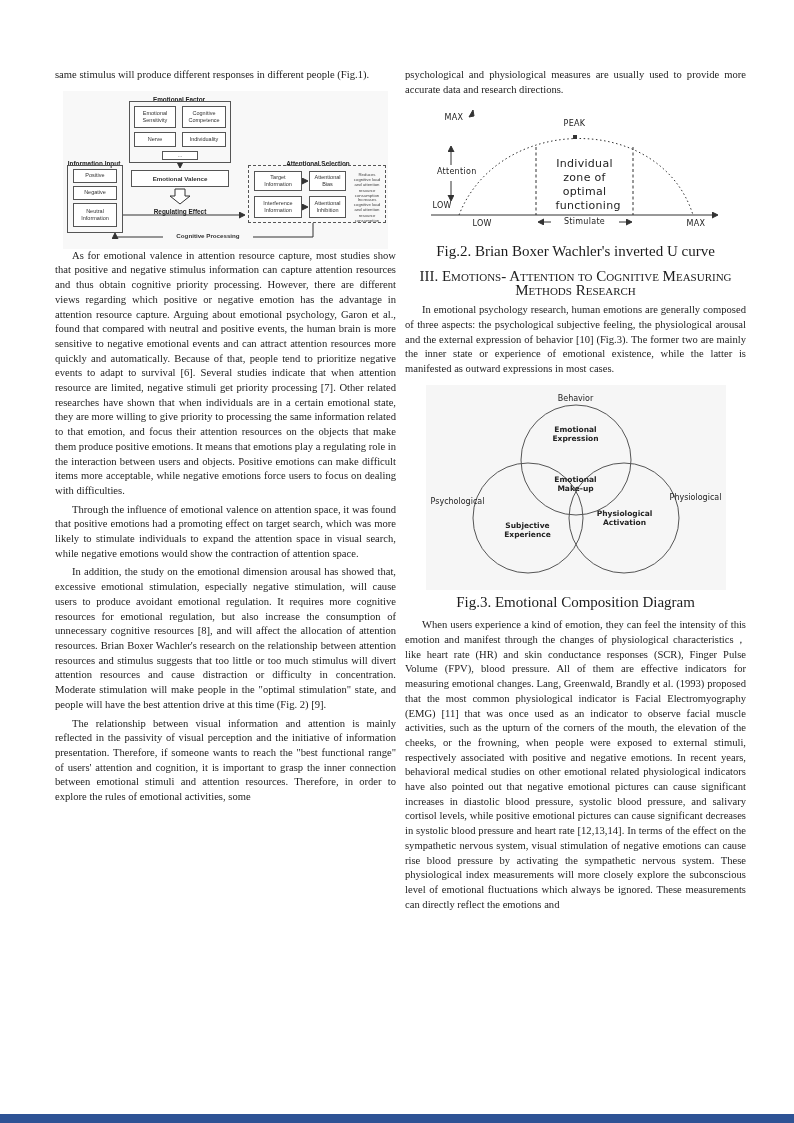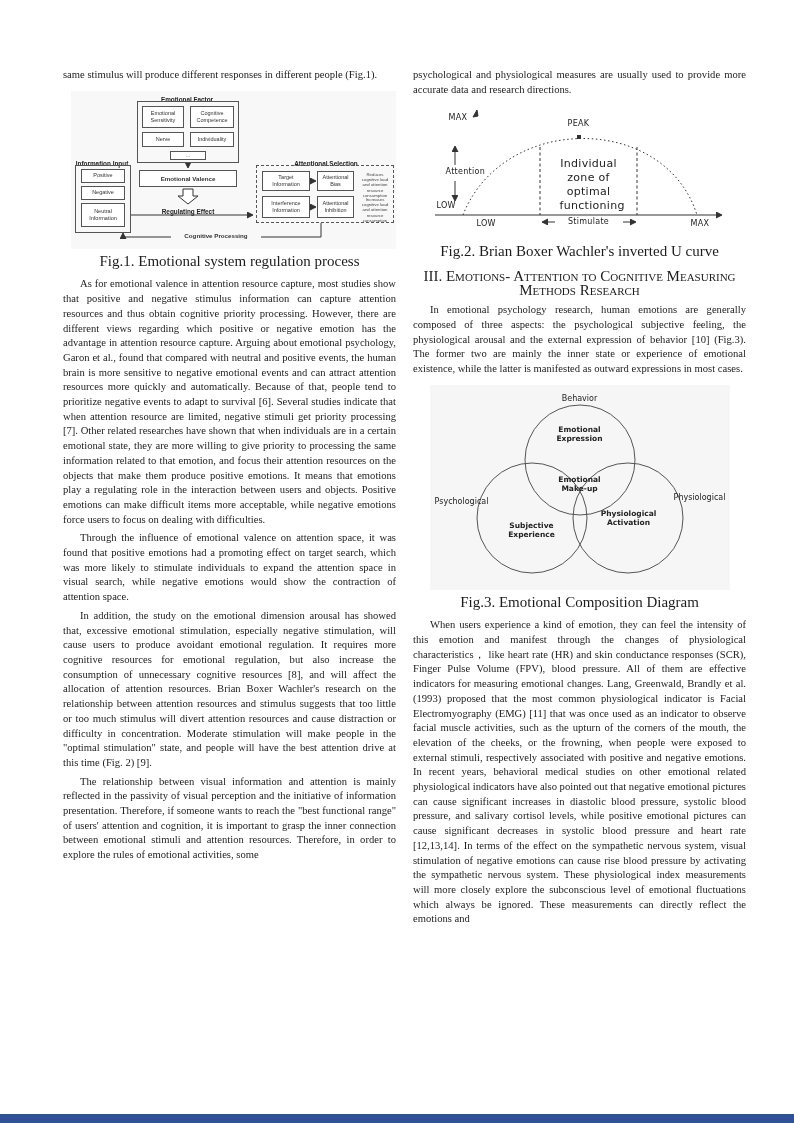--- a/index.html
+++ b/index.html
@@ -1,19 +1,19 @@
 <!DOCTYPE html>
 <html><head>
 <meta charset="utf-8">
 <style>
   html,body{margin:0;padding:0;background:#ffffff;}
   .page{position:relative;width:794px;height:1123px;background:#fff;overflow:hidden;
         font-family:"Liberation Serif",serif;color:#1c1c1c;}
   .columns{position:absolute;top:68px;left:55px;width:691px;display:flex;gap:9px;}
-  .col{width:345px;font-size:10.6px;line-height:14.7px;text-align:justify;margin-left:8px;}
+  .col{width:345px;font-size:10.6px;line-height:14.7px;text-align:justify;}
   .col p{margin:0 0 4px 0;text-indent:17px;}
   .col p.noindent{text-indent:0;}
   .figcap{text-align:center;font-size:15px;margin:5px 0 9px 0;}
   .secheading{font-variant:small-caps;text-align:center;font-size:15px;line-height:14px;
               margin:10px 6px 6px 6px;}
 
   
   .figbox{position:relative;}
   .figsvg{position:absolute;left:0;top:0;}
 
@@ -88,21 +88,20 @@
         <div class="f1groupd" style="left:185px;top:74px;width:138px;height:58px;"></div>
         <div class="f1box" style="left:191px;top:80px;width:48px;height:20px;">Target Information</div>
         <div class="f1box" style="left:246px;top:80px;width:37px;height:20px;">Attentional Bias</div>
         <div class="f1note" style="left:287px;top:81px;width:34px;">Reduces cognitive load and attention resource consumption</div>
         <div class="f1box" style="left:191px;top:105px;width:48px;height:22px;">Interference Information</div>
         <div class="f1box" style="left:246px;top:105px;width:37px;height:22px;">Attentional Inhibition</div>
         <div class="f1note" style="left:287px;top:106px;width:34px;">Increases cognitive load and attention resource consumption</div>
 
         <div class="f1loop" style="left:100px;top:142px;width:86px;">Cognitive Processing</div>
       </div>
-      <div class="figcap">Fig.1. Emotional system regulation process</div>
 
       <p>As for emotional valence in attention resource capture, most studies show that positive and negative stimulus information can capture attention resources and thus obtain cognitive priority processing. However, there are different views regarding which positive or negative emotion has the advantage in attention resource capture. Arguing about emotional psychology, Garon et al., found that compared with neutral and positive events, the human brain is more sensitive to negative emotional events and can attract attention resources more quickly and automatically. Because of that, people tend to prioritize negative events to adapt to survival [6]. Several studies indicate that when attention resource are limited, negative stimuli get priority processing [7]. Other related researches have shown that when individuals are in a certain emotional state, they are more willing to give priority to processing the same information related to that emotion, and focus their attention resources on the objects that make them produce positive emotions. It means that emotions play a regulating role in the interaction between users and objects. Positive emotions can make difficult items more acceptable, while negative emotions force users to focus on dealing with difficulties.</p>
       <p>Through the influence of emotional valence on attention space, it was found that positive emotions had a promoting effect on target search, which was more likely to stimulate individuals to expand the attention space in visual search, while negative emotions would show the contraction of attention space.</p>
       <p>In addition, the study on the emotional dimension arousal has showed that, excessive emotional stimulation, especially negative stimulation, will cause users to produce avoidant emotional regulation. It requires more cognitive resources for emotional regulation, but also increase the consumption of unnecessary cognitive resources [8], and will affect the allocation of attention resources. Brian Boxer Wachler's research on the relationship between attention resources and stimulus suggests that too little or too much stimulus will divert attention resources and cause distraction or difficulty in concentration. Moderate stimulation will make people in the "optimal stimulation" state, and people will have the best attention drive at this time (Fig. 2) [9].</p>
       <p>The relationship between visual information and attention is mainly reflected in the passivity of visual perception and the initiative of information presentation. Therefore, if someone wants to reach the "best functional range" of users' attention and cognition, it is important to grasp the inner connection between emotional stimuli and attention resources. Therefore, in order to explore the rules of emotional activities, some</p>
     </div>
 
     <div class="col">
       <p class="noindent">psychological and physiological measures are usually used to provide more accurate data and research directions.</p>
 
@@ -118,21 +117,21 @@
           <rect x="152" y="28" width="4" height="4" fill="#333" stroke="none"></rect>
           <line x1="115" y1="40" x2="115" y2="108" stroke-dasharray="3,2.5"></line>
           <line x1="212" y1="40" x2="212" y2="108" stroke-dasharray="3,2.5"></line>
           <line x1="30" y1="58" x2="30" y2="40" marker-end="url(#ah2)"></line>
           <line x1="30" y1="74" x2="30" y2="93" marker-end="url(#ah2)"></line>
           <line x1="130" y1="115" x2="118" y2="115" marker-end="url(#ah2)"></line>
           <line x1="198" y1="115" x2="210" y2="115" marker-end="url(#ah2)"></line>
           <path d="M48,10 L52,3 L53,9 Z" fill="#333" stroke="none"></path>
         </svg>
         <div class="f2t" style="left:24px;top:6px;">MAX</div>
-        <div class="f2t" style="left:21px;top:60px;width:52px;text-align:left;">Attention</div>
+        <div class="f2t" style="left:4px;top:60px;width:52px;text-align:right;">Attention</div>
         <div class="f2t" style="left:12px;top:94px;">LOW</div>
         <div class="f2t" style="left:124px;top:12px;width:60px;text-align:center;">PEAK</div>
         <div class="f2t" style="left:135px;top:50px;width:58px;text-align:center;font-size:11px;">Individual zone of optimal functioning</div>
         <div class="f2t" style="left:52px;top:112px;">LOW</div>
         <div class="f2t" style="left:132px;top:110px;width:64px;text-align:center;">Stimulate</div>
         <div class="f2t" style="left:266px;top:112px;">MAX</div>
       </div>
       <div class="figcap">Fig.2. Brian Boxer Wachler's inverted U curve</div>
 
       <div class="secheading">III. Emotions- Attention to Cognitive Measuring Methods Research</div>

